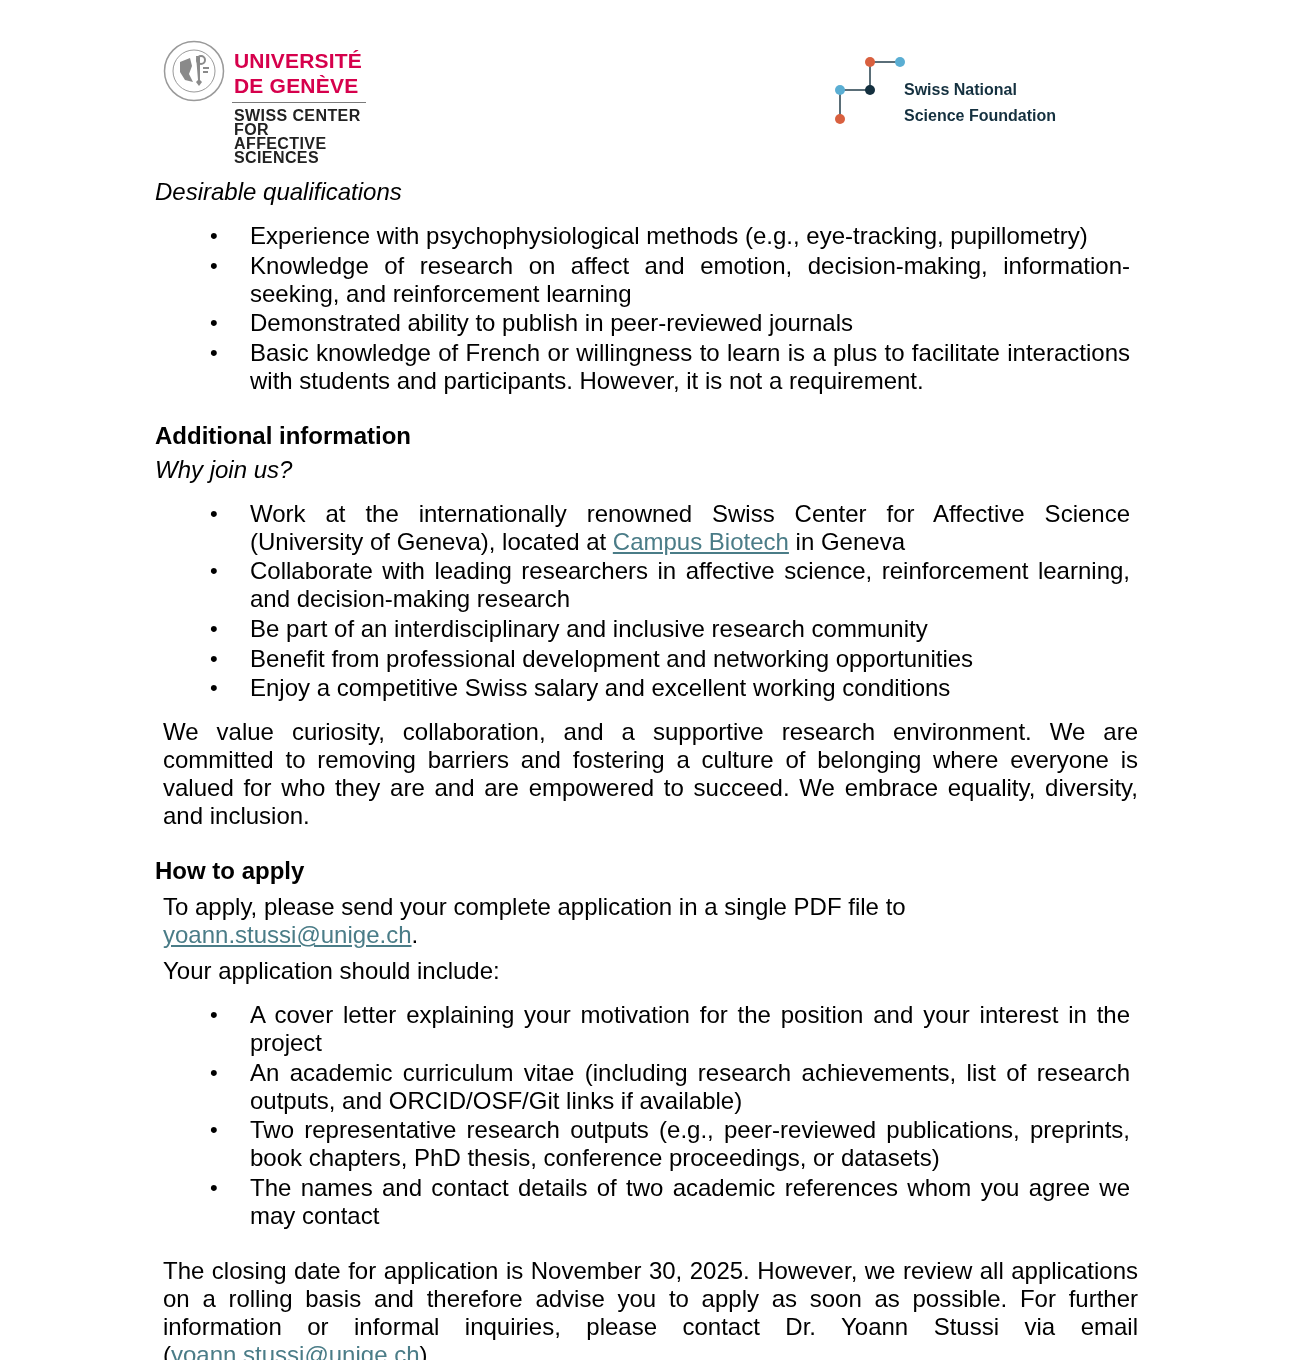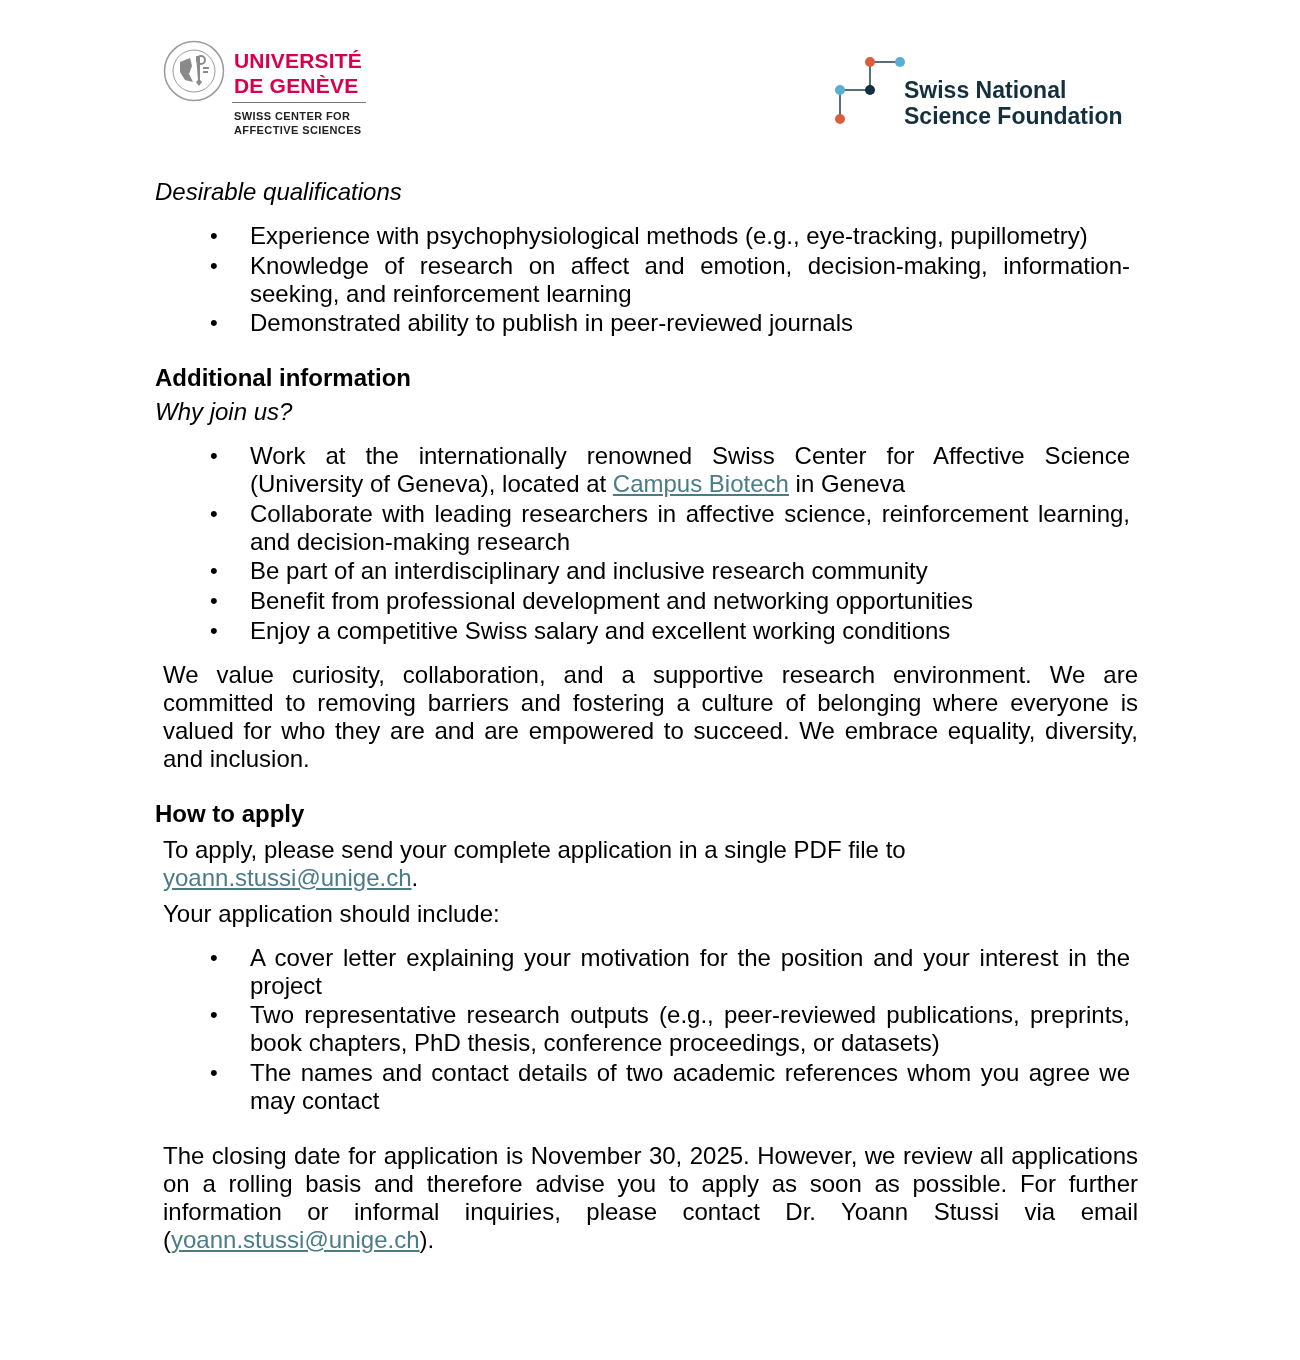--- a/index.html
+++ b/index.html
@@ -6,27 +6,27 @@
   body { width: 1300px; height: 1360px; position: relative; overflow: hidden;
          font-family: "Liberation Sans", sans-serif; color: #000; }
   .page { position: absolute; left: 0; top: 0; width: 1300px; height: 1056px; }
 
   
   .unige { position: absolute; left: 163px; top: 40px; width: 210px; height: 100px; }
   .unige-seal { position: absolute; left: 0; top: 0; width: 62px; height: 62px; }
   .unige-name { position: absolute; left: 71px; top: 8px; color: #d6004c; font-weight: bold;
                 font-size: 21px; line-height: 25px; letter-spacing: 0.2px; }
   .unige-rule { position: absolute; left: 69px; top: 62px; width: 134px; height: 1px; background: #7a7a7a; }
-  .unige-sub { position: absolute; left: 71px; top: 69px; font-size: 11px; font-weight: bold;
+  .unige-sub { position: absolute; left: 71px; top: 69px; font-size: 16px; font-weight: bold;
                line-height: 14px; color: #222; letter-spacing: 0.4px; }
 
   .snsf { position: absolute; left: 834px; top: 56px; width: 320px; height: 76px; }
   .snsf-mark { position: absolute; left: 0; top: 0; width: 74px; height: 72px; }
   .snsf-name { position: absolute; left: 70px; top: 21px; color: #14303f; font-weight: bold;
-               font-size: 23px; line-height: 26px; }
+               font-size: 16px; line-height: 26px; }
 
   
   .content { position: absolute; left: 155px; top: 178px; width: 991px; font-size: 24px; line-height: 28px; }
   .h-italic { font-style: italic; }
   .h-bold { font-weight: bold; }
   ul.bl { list-style: none; margin: 16px; padding: 0; }
   ul.bl li { position: relative; padding-left: 79px; margin-bottom: 1.6px; text-align: justify; }
   ul.bl li::before { content: "\2022"; position: absolute; left: 39px; top: 0; font-size: 22px; }
   a.lnk { color: #4a7c87; text-decoration: underline; }
   p { margin: 8px; }
@@ -80,37 +80,39 @@
     </div>
   </div>
 
   <div class="content">
 
     <div class="h-italic sec1-title">Desirable qualifications</div>
     <ul class="bl">
       <li>Experience with psychophysiological methods (e.g., eye-tracking, pupillometry)</li>
       <li>Knowledge of research on affect and emotion, decision-making, information-seeking, and reinforcement learning</li>
       <li>Demonstrated ability to publish in peer-reviewed journals</li>
+      <li>Basic knowledge of French or willingness to learn is a plus to facilitate interactions with students and participants. However, it is not a requirement.</li>
     </ul>
 
     <div class="h-bold sec2-title">Additional information</div>
     <div class="h-italic sec2-sub">Why join us?</div>
     <ul class="bl">
       <li><span>Work at the internationally renowned Swiss Center for Affective Science (University of Geneva), located at </span><a class="lnk">Campus Biotech</a><span> in Geneva</span></li>
       <li>Collaborate with leading researchers in affective science, reinforcement learning, and decision-making research</li>
       <li>Be part of an interdisciplinary and inclusive research community</li>
       <li>Benefit from professional development and networking opportunities</li>
       <li>Enjoy a competitive Swiss salary and excellent working conditions</li>
     </ul>
     <p class="justify para-value">We value curiosity, collaboration, and a supportive research environment. We are committed to removing barriers and fostering a culture of belonging where everyone is valued for who they are and are empowered to succeed. We embrace equality, diversity, and inclusion.</p>
 
     <div class="h-bold sec3-title">How to apply</div>
     <p><span>To apply, please send your complete application in a single PDF file to </span><a class="lnk">yoann.stussi@unige.ch</a><span>.</span></p>
     <p>Your application should include:</p>
     <ul class="bl apply-list">
       <li>A cover letter explaining your motivation for the position and your interest in the project</li>
+      <li>An academic curriculum vitae (including research achievements, list of research outputs, and ORCID/OSF/Git links if available)</li>
       <li>Two representative research outputs (e.g., peer-reviewed publications, preprints, book chapters, PhD thesis, conference proceedings, or datasets)</li>
       <li>The names and contact details of two academic references whom you agree we may contact</li>
     </ul>
 
     <p class="justify closing"><span>The closing date for application is November 30, 2025. However, we review all applications on a rolling basis and therefore advise you to apply as soon as possible. For further information or informal inquiries, please contact Dr. Yoann Stussi via email (</span><a class="lnk">yoann.stussi@unige.ch</a><span>).</span></p>
   </div>
 </div>
 
 </body></html>

